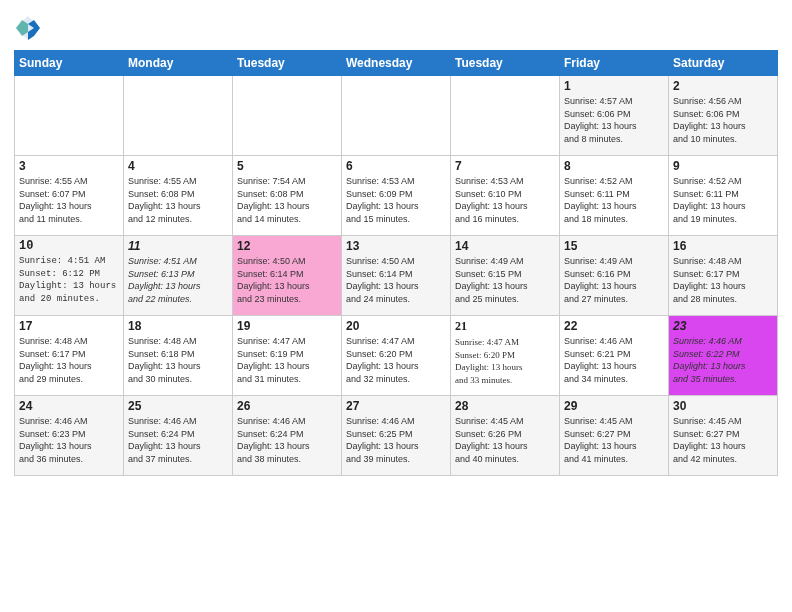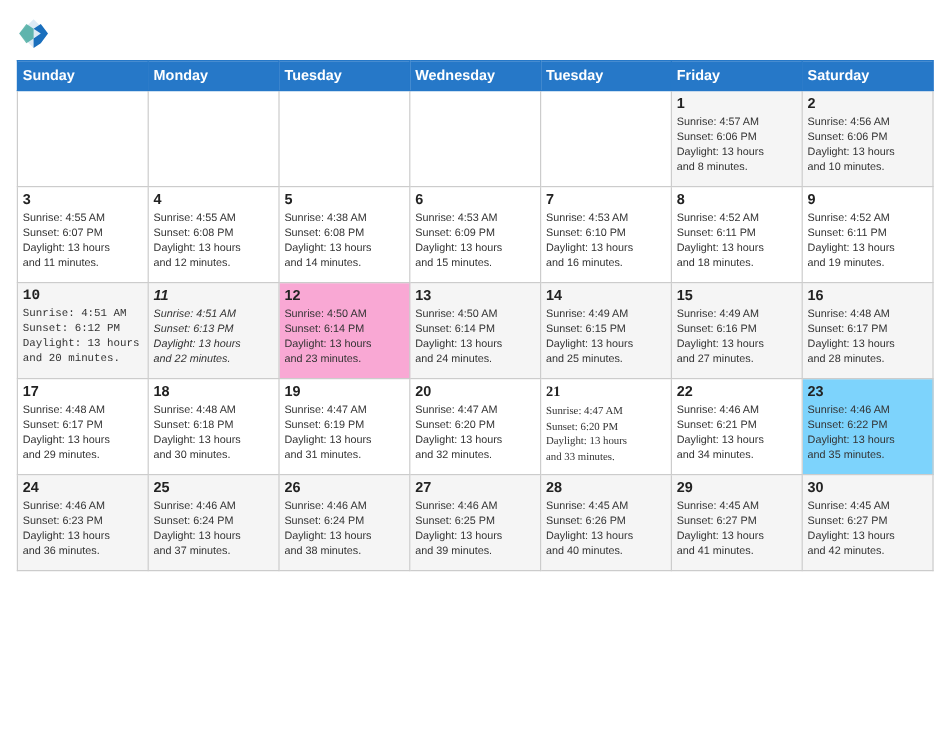--- a/index.html
+++ b/index.html
@@ -163,21 +163,21 @@
           </td>
           <td style="background: rgb(255, 255, 255);">
             <span class="day-number">4</span>
             <div class="day-info" style="white-space: pre-line;">Sunrise: 4:55 AM
 Sunset: 6:08 PM
 Daylight: 13 hours
 and 12 minutes.</div>
           </td>
           <td style="background: rgb(255, 255, 255);">
             <span class="day-number">5</span>
-            <div class="day-info" style="white-space: pre-line;">Sunrise: 4:38 AM
+            <div class="day-info" style="white-space: pre-line;">Sunrise: 7:54 AM
 Sunset: 6:08 PM
 Daylight: 13 hours
 and 14 minutes.</div>
           </td>
           <td style="background: rgb(255, 255, 255);">
             <span class="day-number">6</span>
             <div class="day-info" style="white-space: pre-line;">Sunrise: 4:53 AM
 Sunset: 6:09 PM
 Daylight: 13 hours
 and 15 minutes.</div>
@@ -291,21 +291,21 @@
 Daylight: 13 hours
 and 33 minutes.</div>
           </td>
           <td style="background: rgb(255, 255, 255);">
             <span class="day-number">22</span>
             <div class="day-info" style="white-space: pre-line;">Sunrise: 4:46 AM
 Sunset: 6:21 PM
 Daylight: 13 hours
 and 34 minutes.</div>
           </td>
-          <td style="background: #7dd3fc;">
+          <td style="background: #d946ef; font-style: italic;">
             <span class="day-number">23</span>
             <div class="day-info" style="white-space: pre-line;">Sunrise: 4:46 AM
 Sunset: 6:22 PM
 Daylight: 13 hours
 and 35 minutes.</div>
           </td>
         </tr>
         <tr>
           <td style="background: rgb(245, 245, 245);">
             <span class="day-number">24</span>

